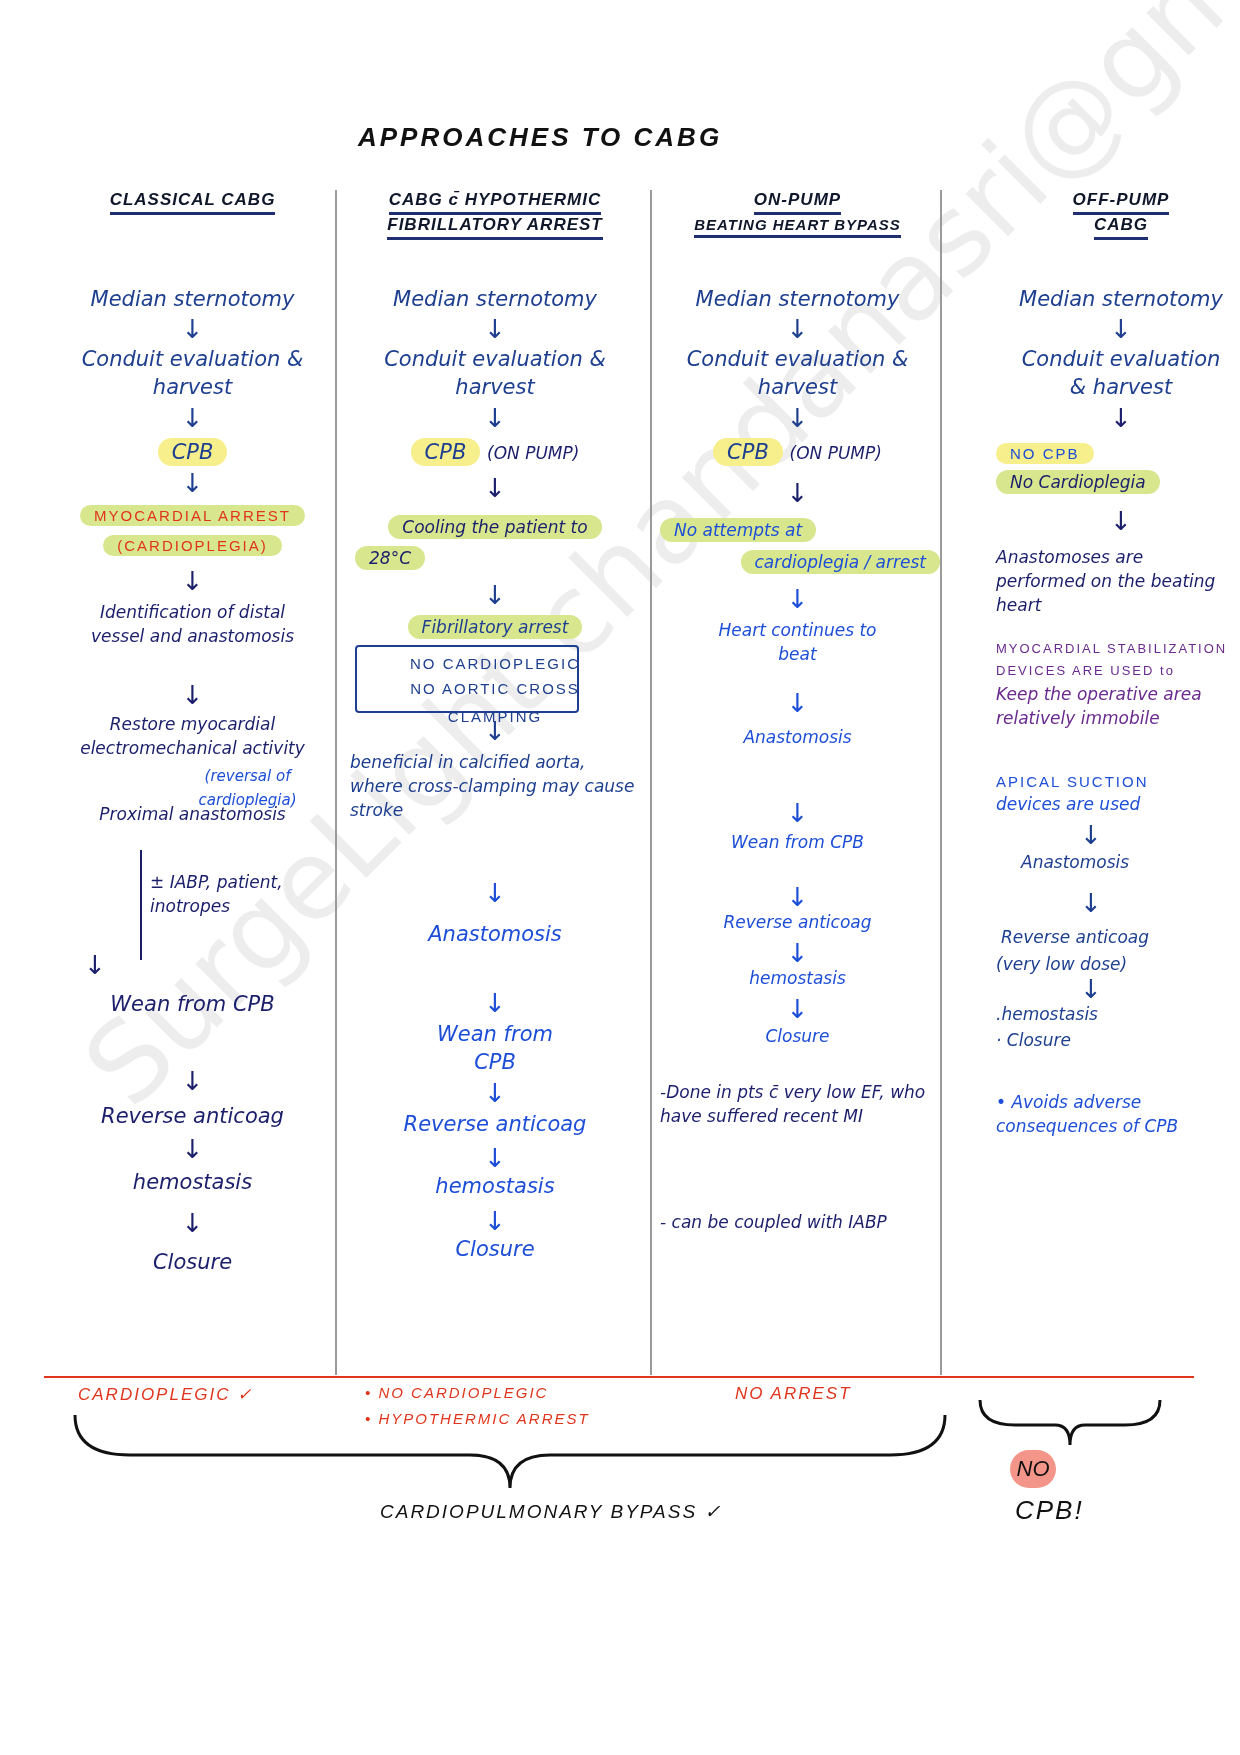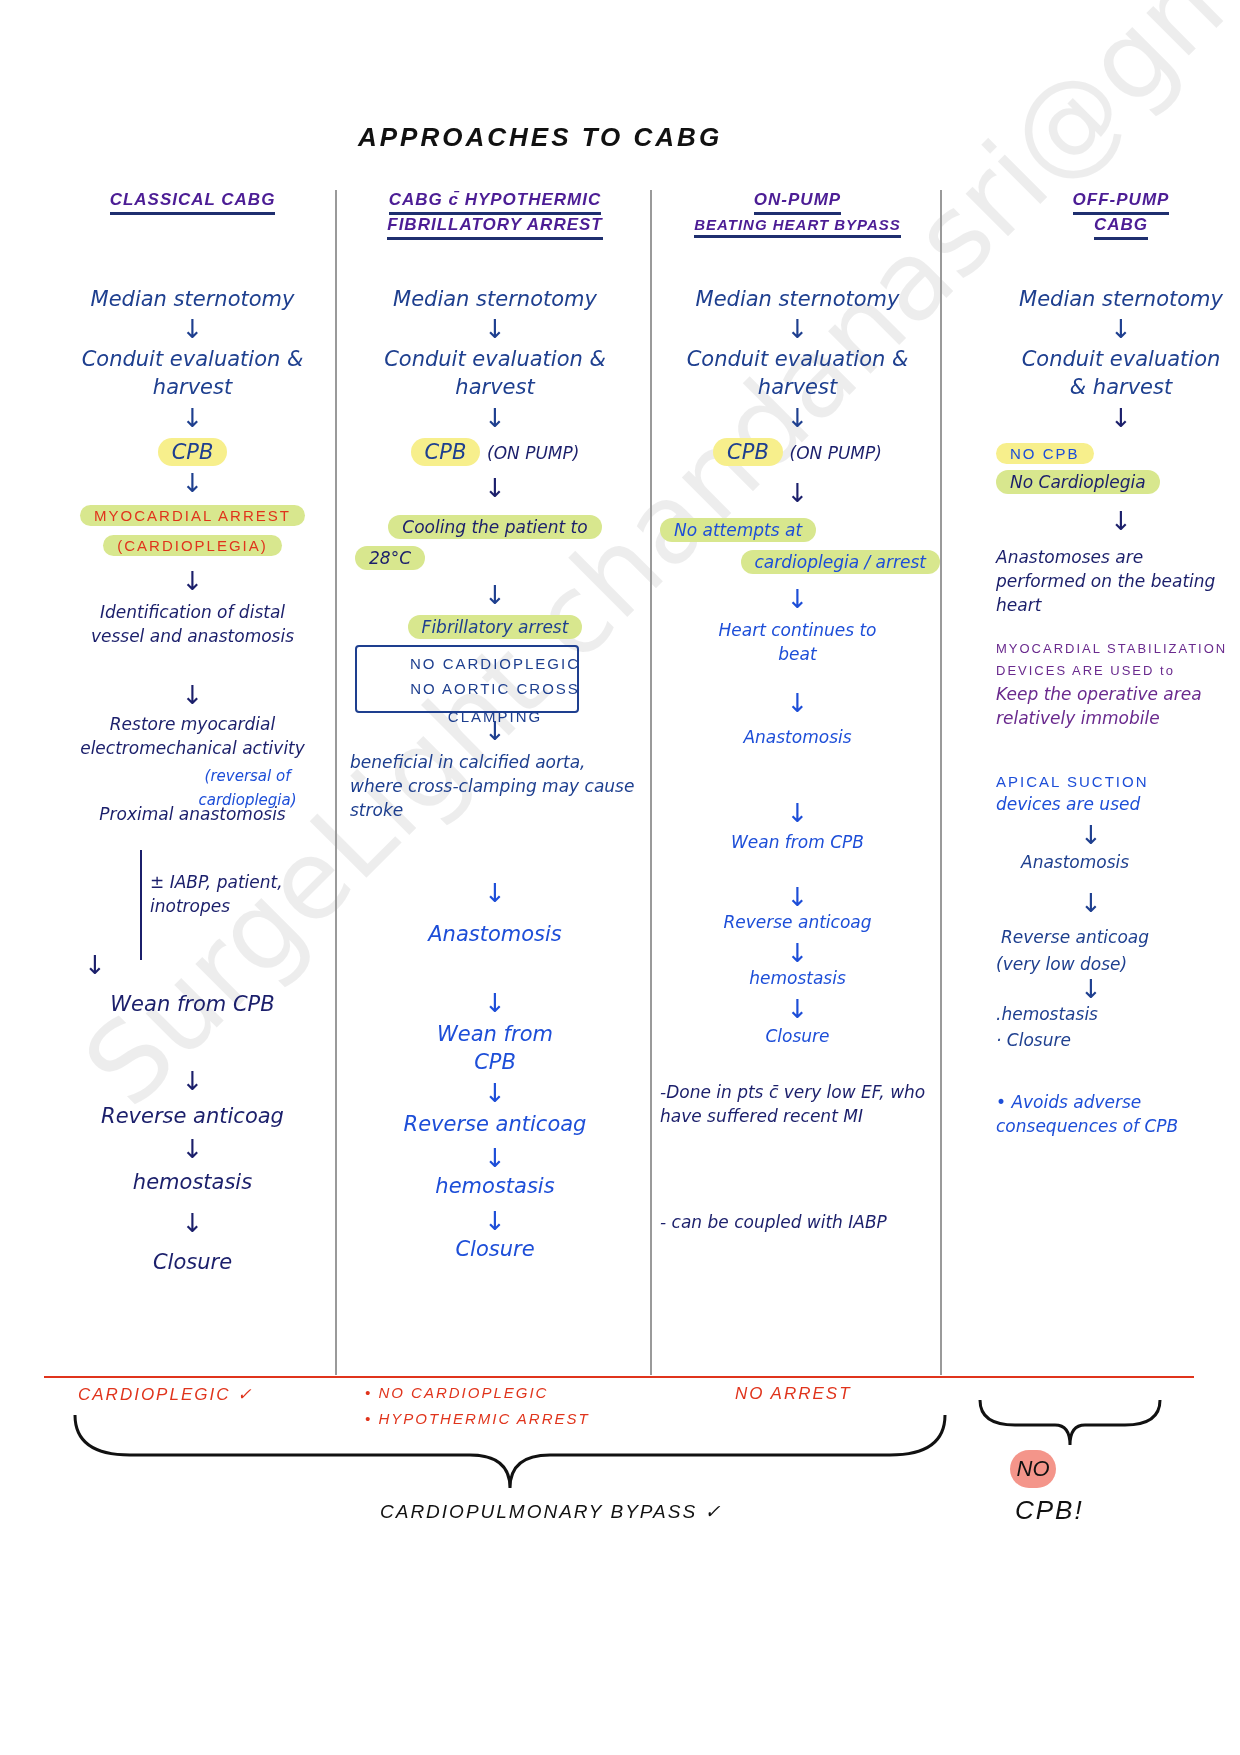--- a/index.html
+++ b/index.html
@@ -4,21 +4,21 @@
   <style>
     html, body { margin: 0; padding: 0; background: #ffffff; }
     body { width: 1240px; height: 1755px; position: relative; overflow: hidden;
            font-family: "DejaVu Sans", sans-serif; }
     .page { position: absolute; left: 0; top: 0; width: 1240px; height: 1755px; }
     .title { position: absolute; left: 358px; top: 122px; font-size: 26px; font-weight: bold;
              color: #111; letter-spacing: 3px; font-family: "Liberation Sans", sans-serif; font-style: italic; }
     .col-divider { position: absolute; width: 2px; background: #9a9a9a; top: 190px; height: 1185px; }
     .col { position: absolute; top: 190px; height: 1180px; }
     .col-head { position: absolute; left: 0; right: 0; text-align: center; font-size: 17px; font-weight: bold;
-                color: #4c1d95; font-family: "Liberation Sans", sans-serif; font-style: italic; letter-spacing: 1px; }
+                color: #0f172a; font-family: "Liberation Sans", sans-serif; font-style: italic; letter-spacing: 1px; }
     .uline { border-bottom: 3px solid #1f2f6f; padding-bottom: 2px; display: inline-block; }
     .step { position: absolute; left: 0; right: 0; text-align: center; font-size: 21px; line-height: 28px;
             font-family: "DejaVu Sans", sans-serif; font-style: italic; }
     .blue { color: #1e3f8f; }
     .navy { color: #1b1f6b; }
     .black { color: #1d4ed8; }
     .red { color: #e0341c; }
     .purple { color: #6a2a8e; }
     .arrow { position: absolute; text-align: center; left: 0; right: 0; font-size: 26px; line-height: 26px; }
     .hl-yellow { background: #f7ef8c; border-radius: 20px; padding: 2px 14px; }

